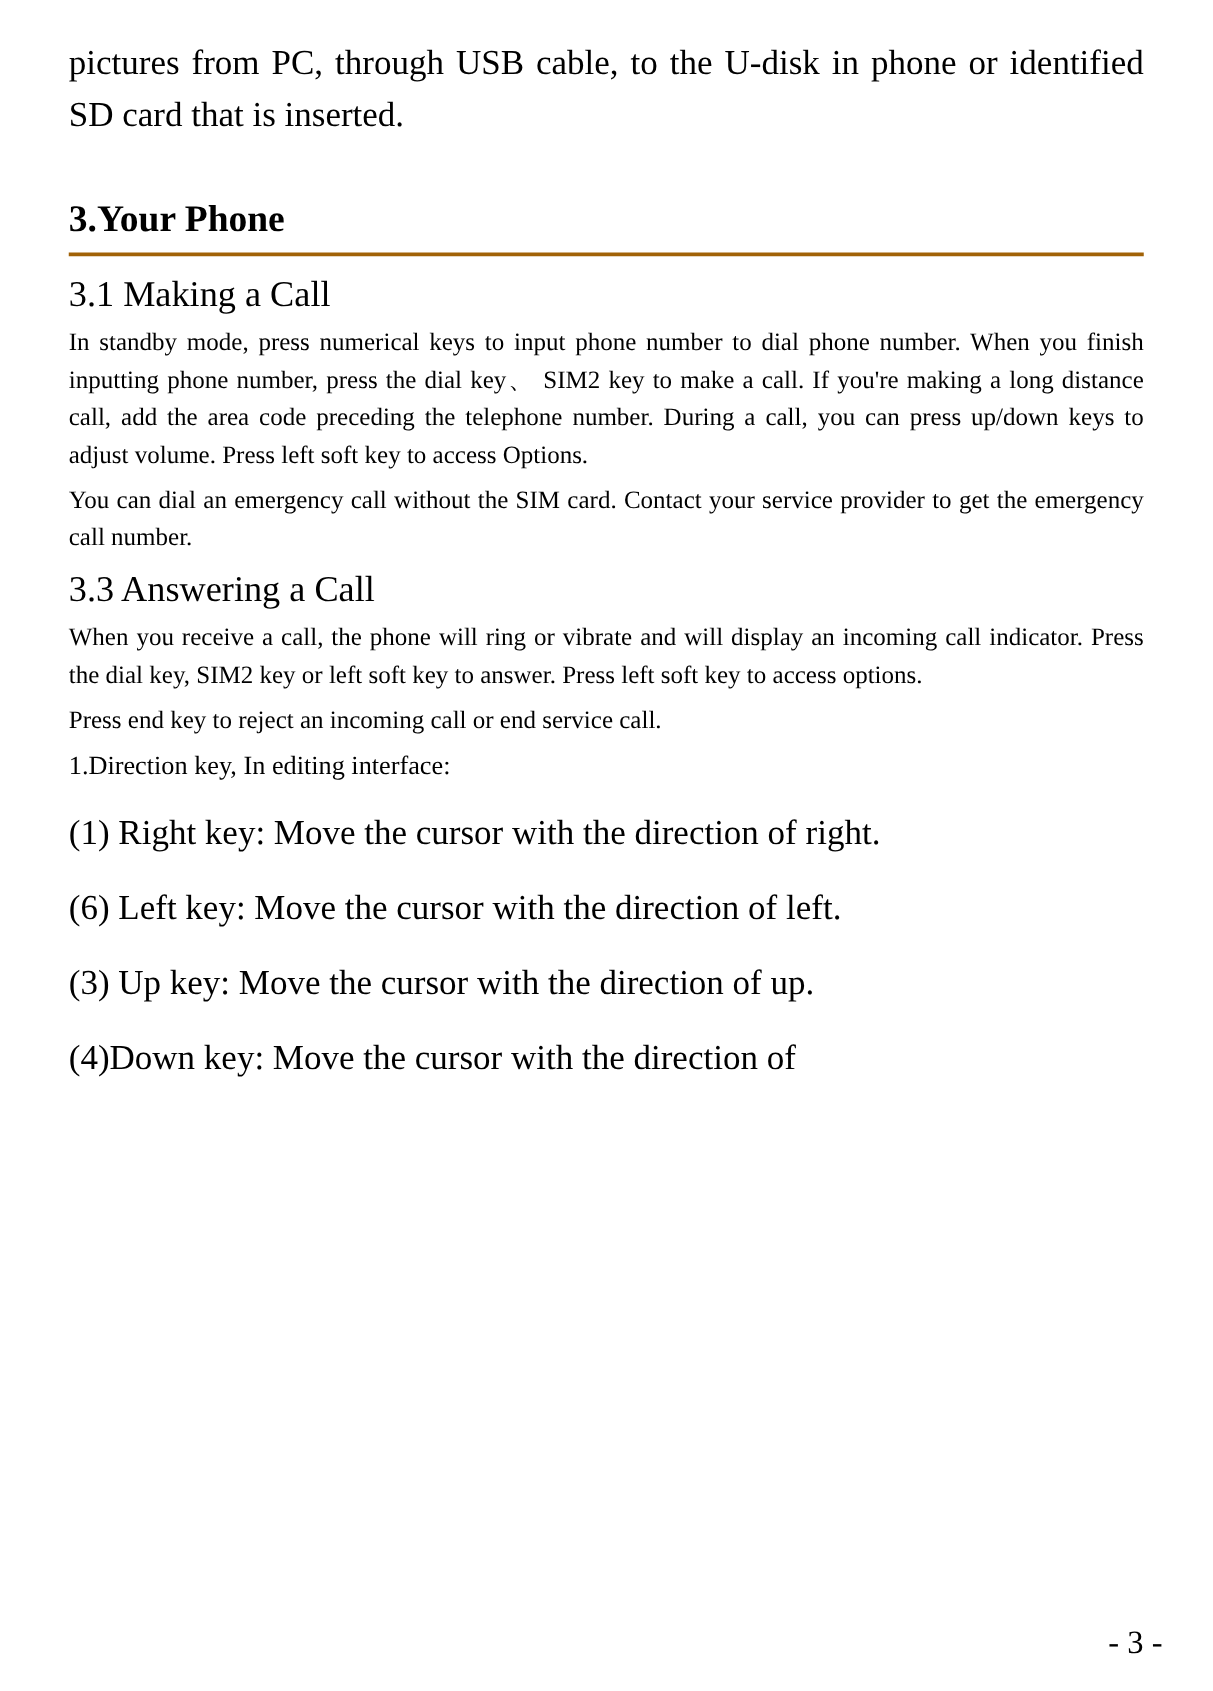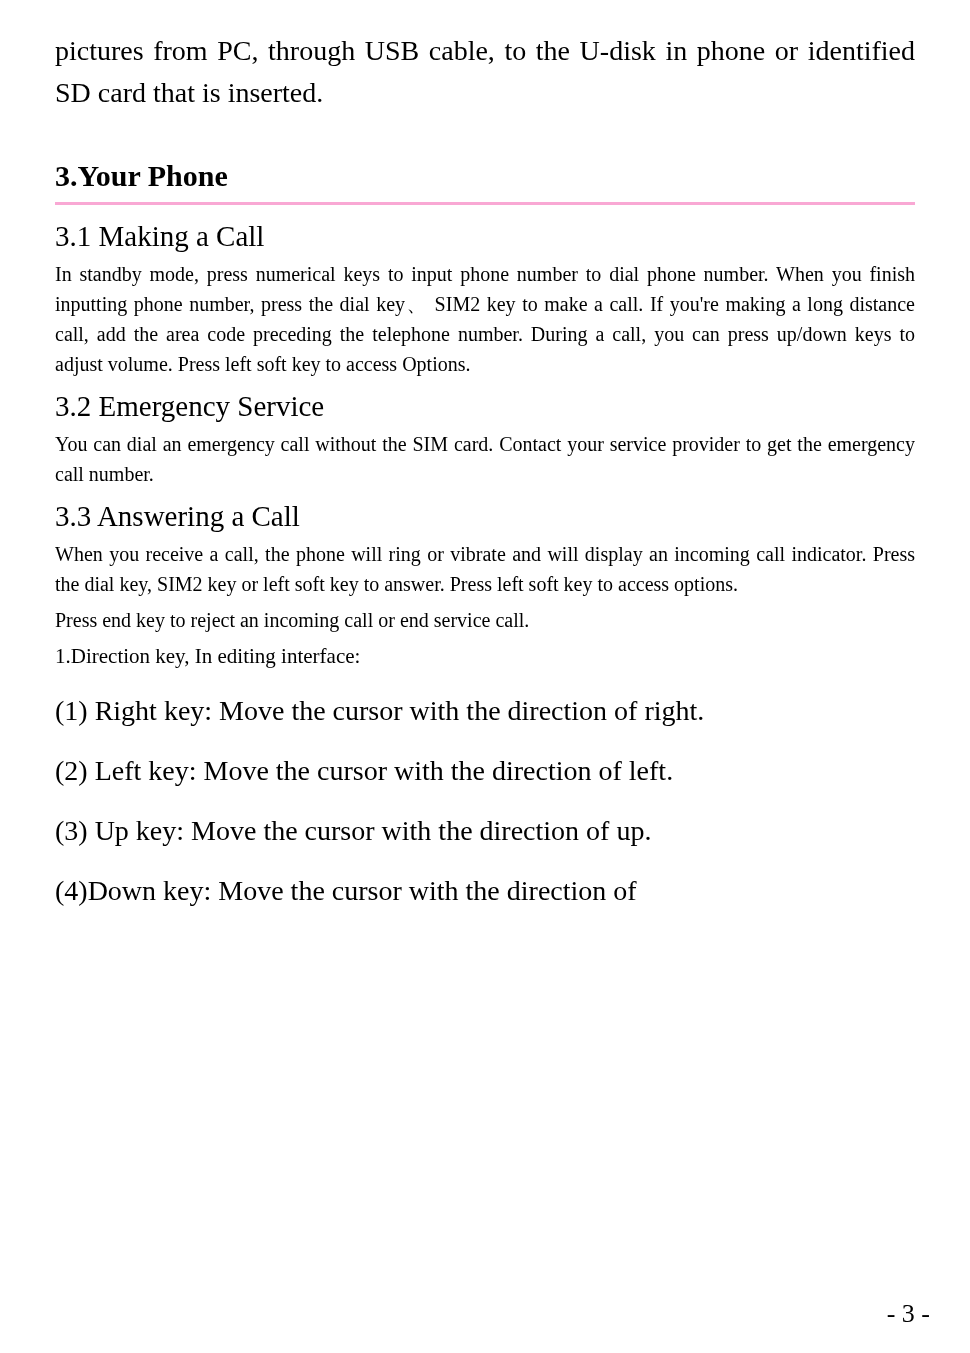--- a/index.html
+++ b/index.html
@@ -22,21 +22,21 @@
     .intro-text {
       font-size: 28px;
       line-height: 1.5;
       margin-bottom: 40px;
       text-align: justify;
     }
 
     .section-heading {
       font-size: 30px;
       font-weight: bold;
-      border-bottom: 3px solid #f9a8d4;
+      border-bottom: 3px solid #a16207;
       margin-bottom: 6px;
       padding-bottom: 4px;
     }
 
     .sub-heading {
       font-size: 29px;
       font-weight: normal;
       margin-top: 6px;
       margin-bottom: 2px;
     }
@@ -80,34 +80,33 @@
 <p class="intro-text">pictures from PC, through USB cable, to the U-disk in phone or identified SD card that is inserted.</p>
 
 <div class="section-heading">3.Your Phone</div>
 
 <div class="section-gap">
   <p class="sub-heading">3.1    Making a Call</p>
   <p class="body-text">In standby mode, press numerical keys to input phone number to dial phone number. When you finish inputting phone number, press the dial key、 SIM2 key to make a call. If you're making a long distance call, add the area code preceding the telephone number. During a call, you can press up/down keys to adjust volume. Press left soft key to access Options.</p>
 </div>
 
 <div>
-  <p class="sub-heading">3.2    Emergency Service</p>
   <p class="body-text">You can dial an emergency call without the SIM card. Contact your service provider to get the emergency call number.</p>
 </div>
 
 <div>
   <p class="sub-heading">3.3    Answering a Call</p>
   <p class="body-text">When you receive a call, the phone will ring or vibrate and will display an incoming call indicator. Press the dial key, SIM2 key or left soft key to answer. Press left soft key to access options.</p>
 </div>
 
 <div>
   <p class="body-text">Press end key to reject an incoming call or end service call.</p>
 </div>
 
 <div>
   <p class="body-text-noindent">1.Direction key,  In editing interface:</p>
   <p class="indented">(1) Right key: Move the cursor with the direction of right.</p>
-  <p class="indented">(2) Left key: Move the cursor with the direction of left.</p>
+  <p class="indented">(6) Left key: Move the cursor with the direction of left.</p>
   <p class="indented">(3) Up key: Move the cursor with the direction of up.</p>
   <p class="indented">(4)Down key:  Move  the  cursor  with  the  direction  of</p>
 </div>
 
 <div class="page-number">- 3 -</div>
 
 </body></html>

